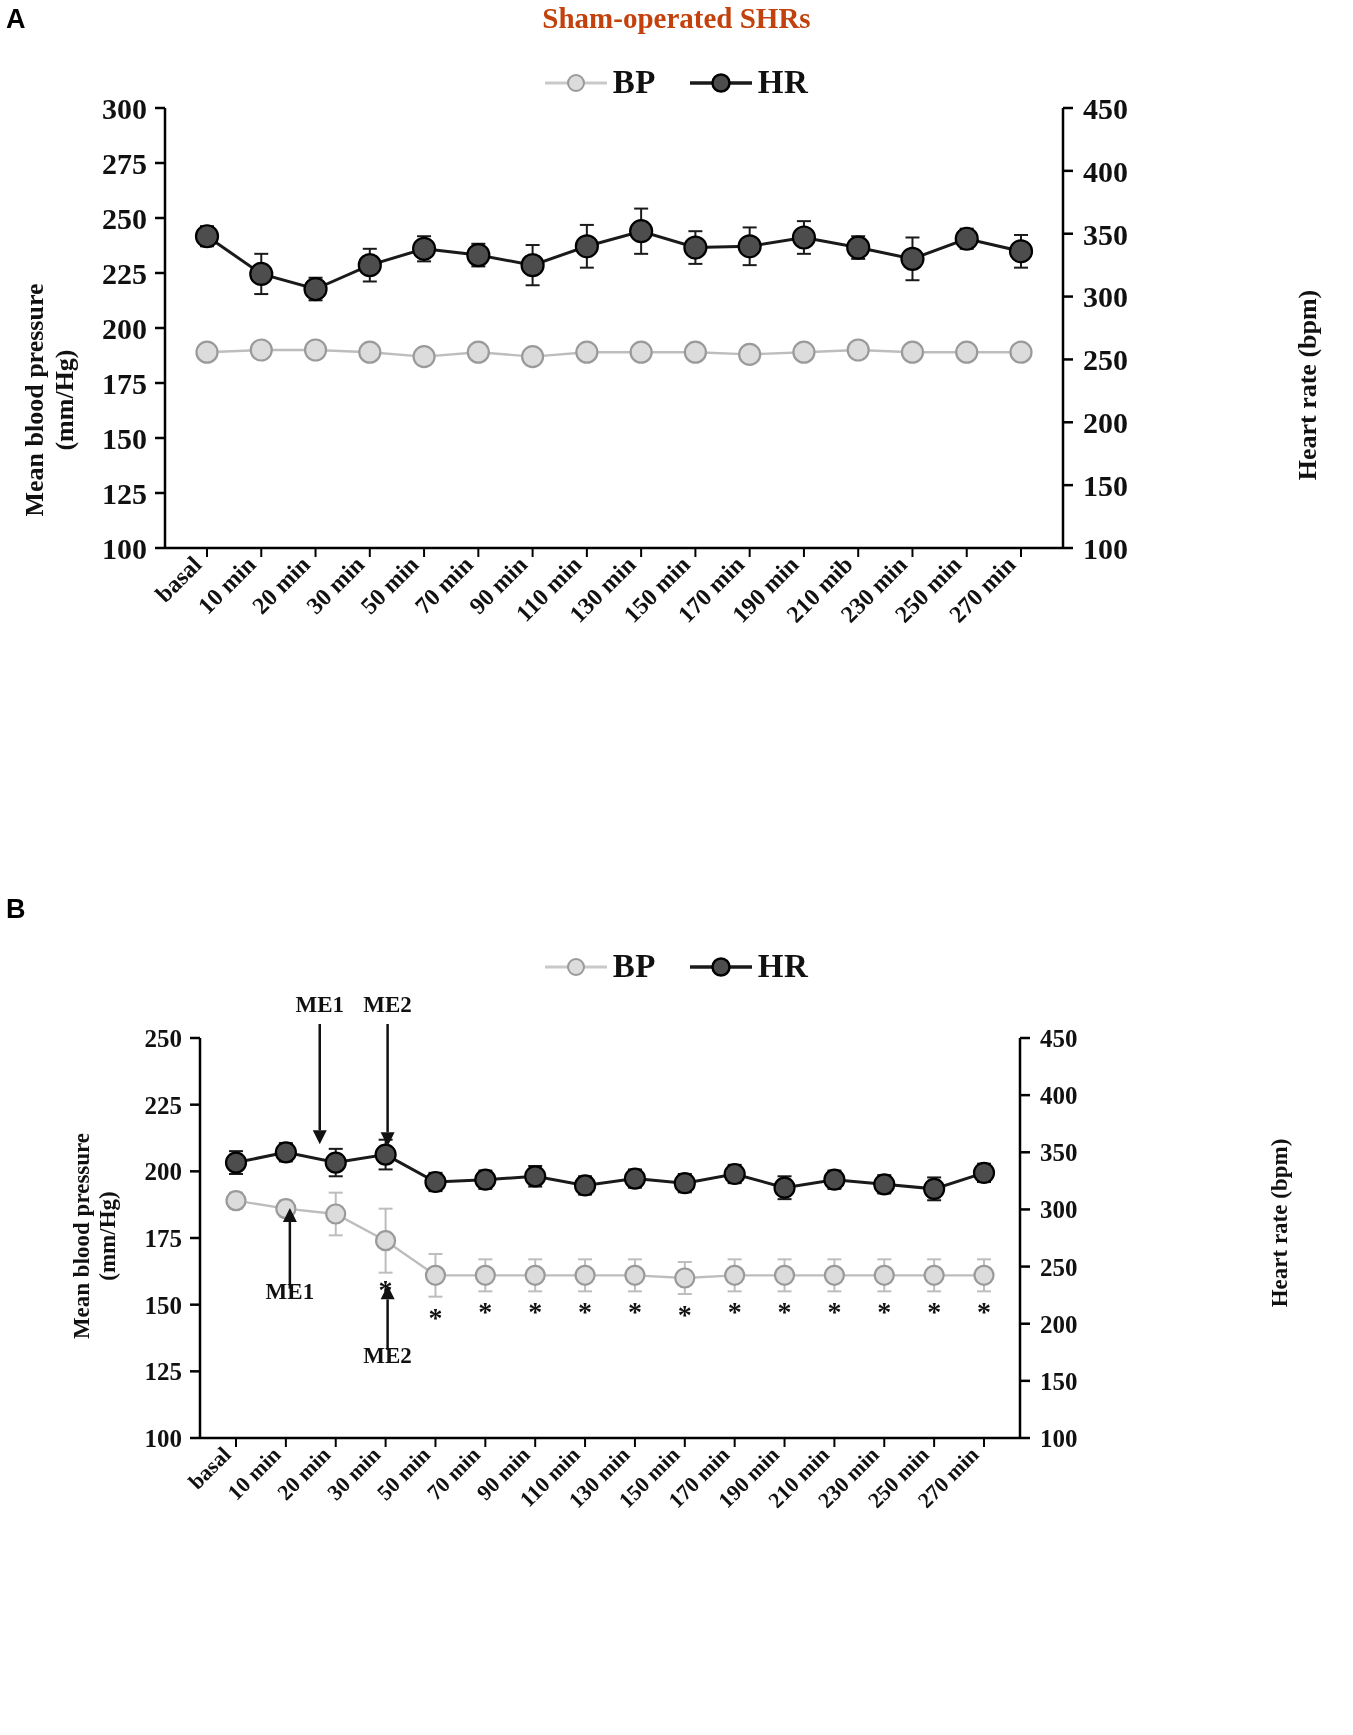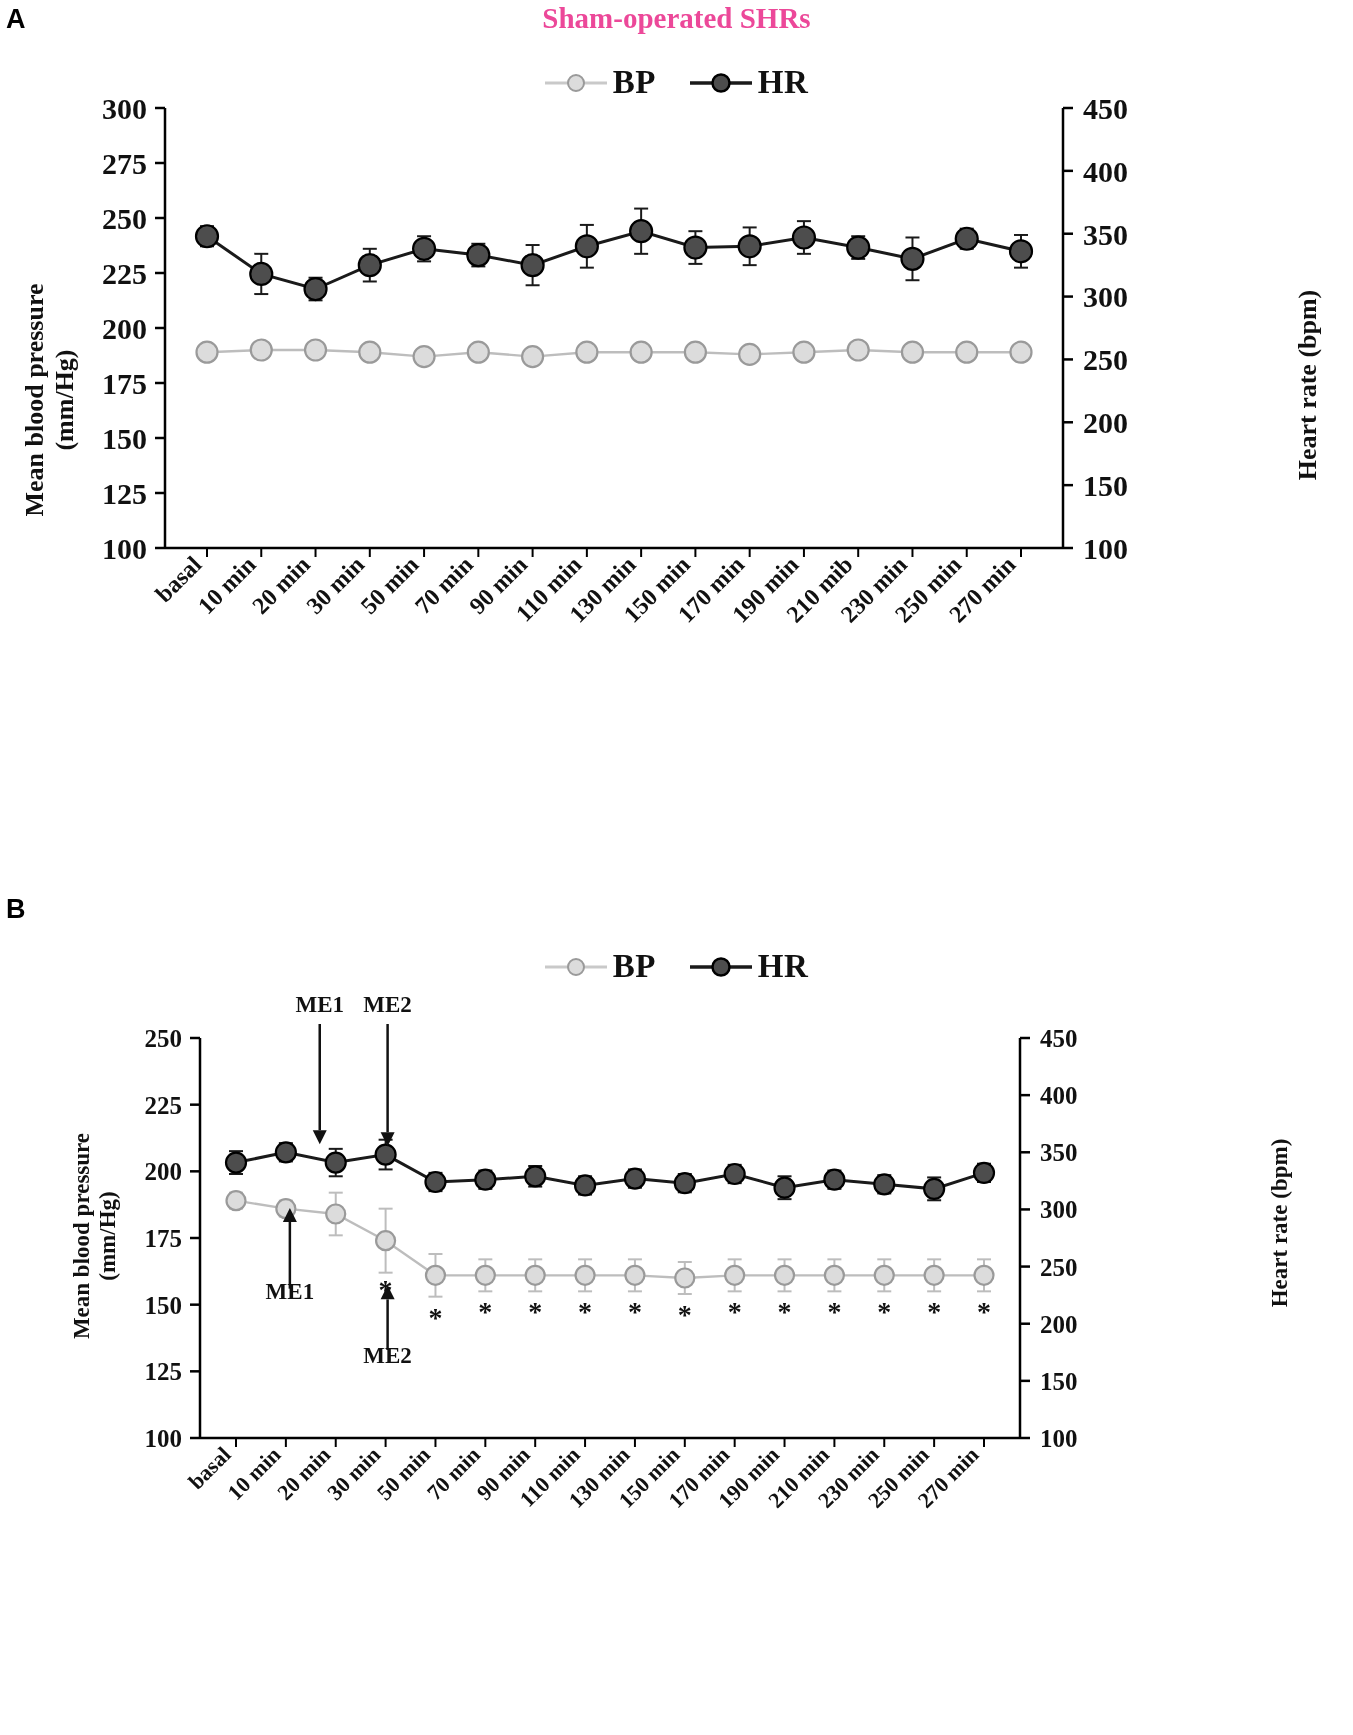--- a/index.html
+++ b/index.html
@@ -29,21 +29,21 @@
     font-family: "Liberation Sans", sans-serif;
     font-weight: bold;
     font-size: 27px;
     color: #000;
   }
   .chart-title {
     position: absolute;
     width: 100%;
     text-align: center;
     font-weight: bold;
-    color: #ec4899;
+    color: #c2410c;
   }
   .legend {
     position: absolute;
     width: 100%;
     display: flex;
     justify-content: center;
     align-items: center;
     gap: 34px;
   }
   .legend-item {

